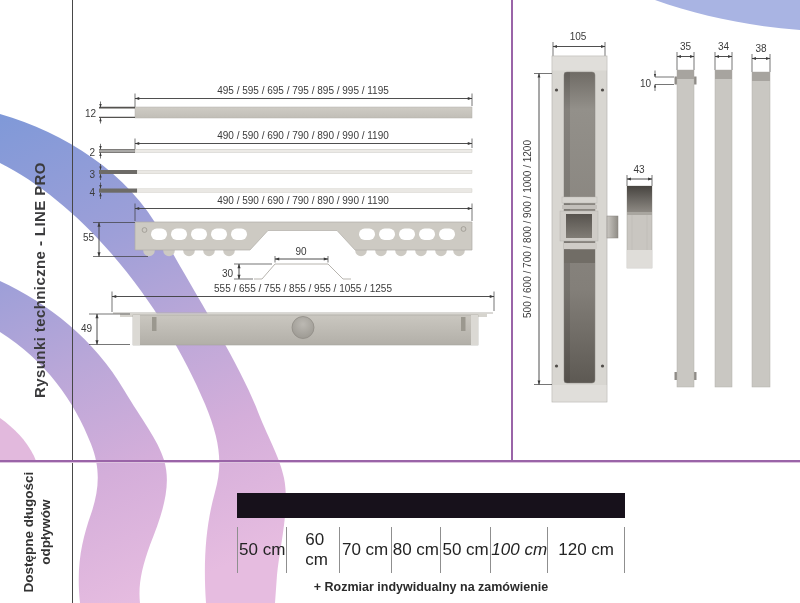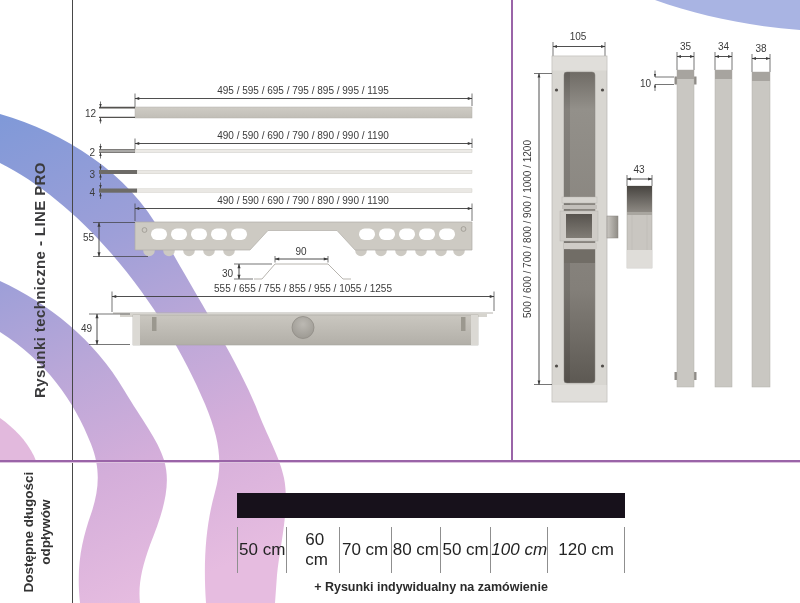--- a/index.html
+++ b/index.html
@@ -279,16 +279,16 @@
     <div class="black-bar"></div>
     <div class="size-row">
       <div class="size-cell">50 cm</div>
       <div class="size-cell">60 cm</div>
       <div class="size-cell">70 cm</div>
       <div class="size-cell">80 cm</div>
       <div class="size-cell">50 cm</div>
       <div class="size-cell">100 cm</div>
       <div class="size-cell">120 cm</div>
     </div>
-    <div class="note">+ Rysunki indywidualny na zamówienie</div>
+    <div class="note">+ Rozmiar indywidualny na zamówienie</div>
   </div>
 
 </div>
 
 </body></html>

